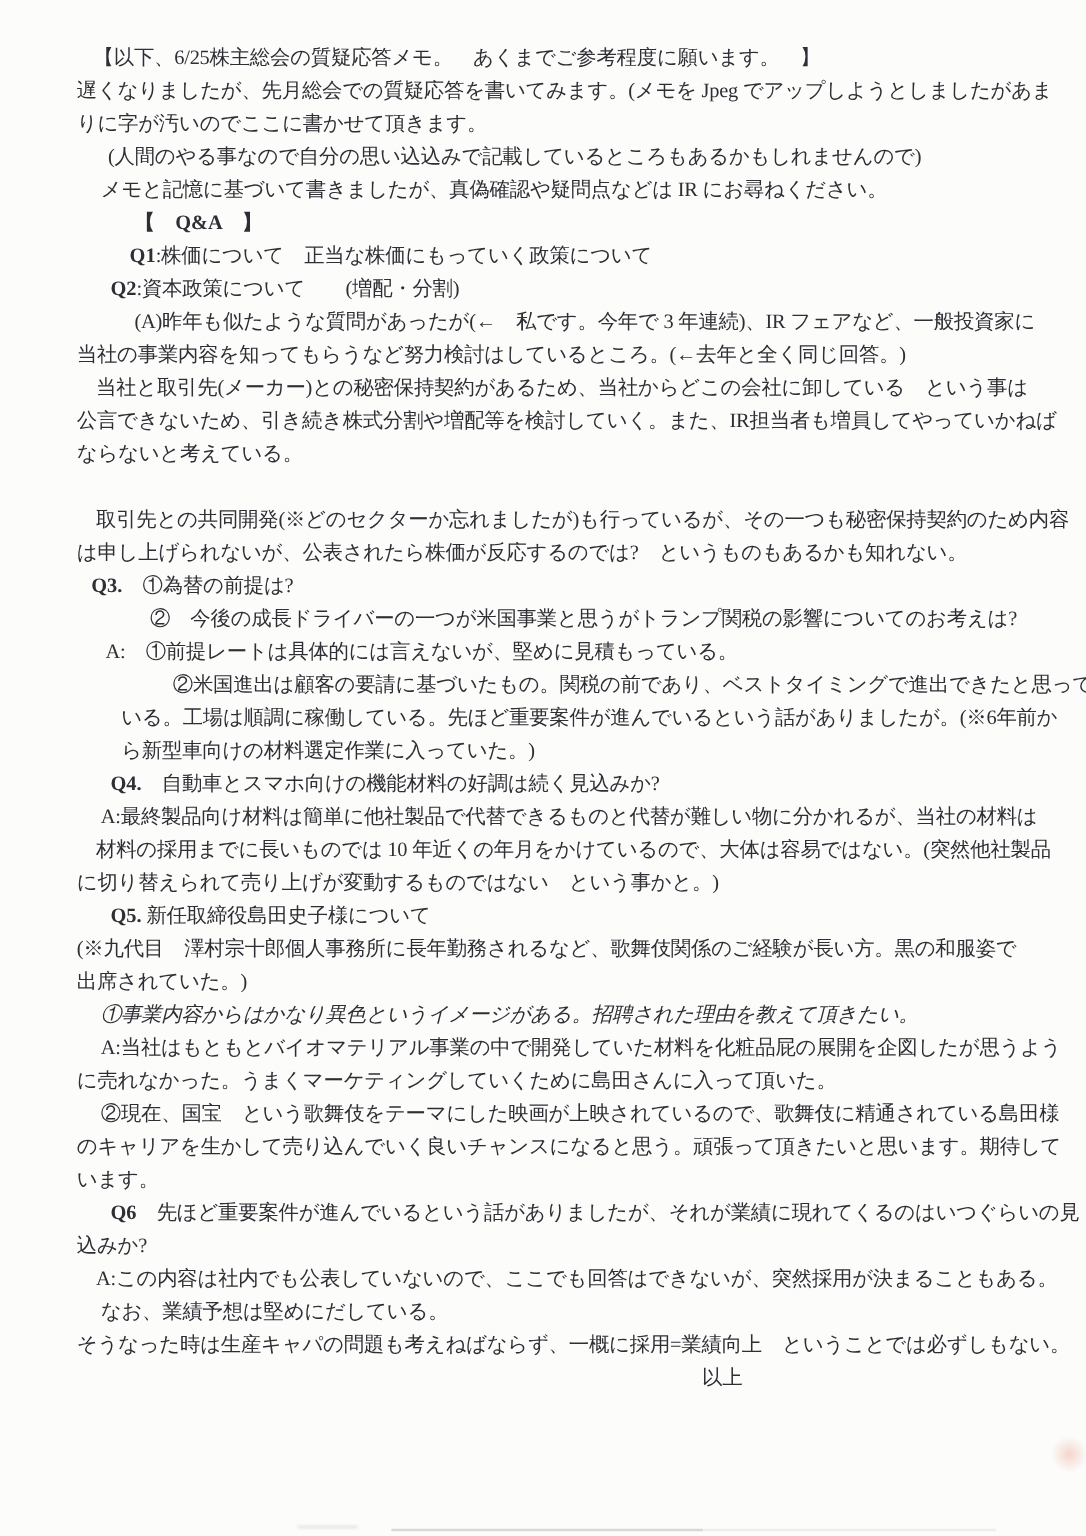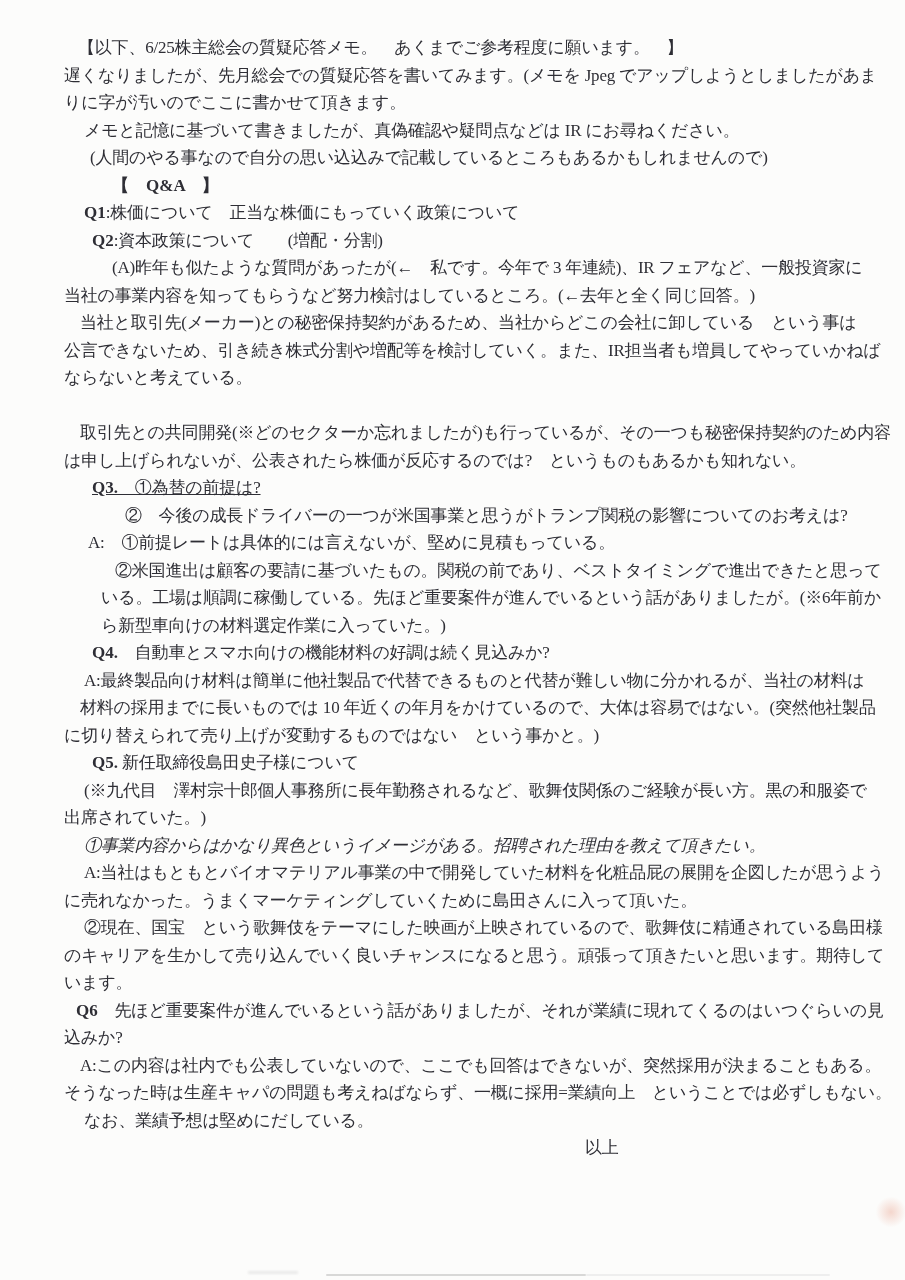--- a/index.html
+++ b/index.html
@@ -44,56 +44,56 @@
   }
 </style>
 </head>
 <body>
 
 <div class="page">
   <div class="content">
       <div class="line" style="margin-left: 14px;">【以下、6/25株主総会の質疑応答メモ。　あくまでご参考程度に願います。　】</div>
       <div class="line">遅くなりましたが、先月総会での質疑応答を書いてみます。(メモを Jpeg でアップしようとしましたがあま</div>
       <div class="line">りに字が汚いのでここに書かせて頂きます。</div>
+      <div class="line" style="margin-left: 26px;">(人間のやる事なので自分の思い込込みで記載しているところもあるかもしれませんので)</div>
       <div class="line" style="margin-left: 20px;">メモと記憶に基づいて書きましたが、真偽確認や疑問点などは IR にお尋ねください。</div>
-      <div class="line" style="margin-left: 26px;">(人間のやる事なので自分の思い込込みで記載しているところもあるかもしれませんので)</div>
       <div class="line" style="margin-left: 48px;"><span class="q">【　Q&amp;A　】</span>&nbsp;</div>
-      <div class="line" style="margin-left: 20px;"><span class="q">Q1</span>:株価について　正当な株価にもっていく政策について</div>
+      <div class="line" style="margin-left: 44px;"><span class="q">Q1</span>:株価について　正当な株価にもっていく政策について</div>
       <div class="line" style="margin-left: 28px;"><span class="q">Q2</span>:資本政策について　　(増配・分割)</div>
       <div class="line" style="margin-left: 48px;">(A)昨年も似たような質問があったが(←　私です。今年で 3 年連続)、IR フェアなど、一般投資家に</div>
       <div class="line">当社の事業内容を知ってもらうなど努力検討はしているところ。(←去年と全く同じ回答。)</div>
       <div class="line" style="margin-left: 16px;">当社と取引先(メーカー)との秘密保持契約があるため、当社からどこの会社に卸している　という事は</div>
       <div class="line">公言できないため、引き続き株式分割や増配等を検討していく。また、IR担当者も増員してやっていかねば</div>
       <div class="line">ならないと考えている。</div>
       <div class="line">&nbsp;</div>
       <div class="line" style="margin-left: 16px;">取引先との共同開発(※どのセクターか忘れましたが)も行っているが、その一つも秘密保持契約のため内容</div>
       <div class="line">は申し上げられないが、公表されたら株価が反応するのでは?　というものもあるかも知れない。</div>
-      <div class="line" style="margin-left: 28px; text-decoration: underline;"><span class="q">Q3.</span>　①為替の前提は?</div>
+      <div class="line" style="margin-left: 12px;"><span class="q">Q3.</span>　①為替の前提は?</div>
       <div class="line" style="margin-left: 61px;">②　今後の成長ドライバーの一つが米国事業と思うがトランプ関税の影響についてのお考えは?</div>
       <div class="line" style="margin-left: 24px; font-family: Liberation Serif, serif;">A:　①前提レートは具体的には言えないが、堅めに見積もっている。</div>
-      <div class="line" style="margin-left: 51px;">②米国進出は顧客の要請に基づいたもの。関税の前であり、ベストタイミングで進出できたと思って</div>
+      <div class="line" style="margin-left: 80px;">②米国進出は顧客の要請に基づいたもの。関税の前であり、ベストタイミングで進出できたと思って</div>
       <div class="line" style="margin-left: 37px;">いる。工場は順調に稼働している。先ほど重要案件が進んでいるという話がありましたが。(※6年前か</div>
       <div class="line" style="margin-left: 37px;">ら新型車向けの材料選定作業に入っていた。)</div>
       <div class="line" style="margin-left: 28px;"><span class="q">Q4.</span>　自動車とスマホ向けの機能材料の好調は続く見込みか?</div>
       <div class="line" style="margin-left: 20px;">A:最終製品向け材料は簡単に他社製品で代替できるものと代替が難しい物に分かれるが、当社の材料は</div>
       <div class="line" style="margin-left: 16px;">材料の採用までに長いものでは 10 年近くの年月をかけているので、大体は容易ではない。(突然他社製品</div>
       <div class="line">に切り替えられて売り上げが変動するものではない　という事かと。)</div>
       <div class="line" style="margin-left: 28px;"><span class="q">Q5.</span> 新任取締役島田史子様について</div>
-      <div class="line" style="margin-left: 20px;">(※九代目　澤村宗十郎個人事務所に長年勤務されるなど、歌舞伎関係のご経験が長い方。黒の和服姿で</div>
+      <div class="line" style="">(※九代目　澤村宗十郎個人事務所に長年勤務されるなど、歌舞伎関係のご経験が長い方。黒の和服姿で</div>
       <div class="line">出席されていた。)</div>
       <div class="line" style="margin-left: 20px; font-style: italic;">①事業内容からはかなり異色というイメージがある。招聘された理由を教えて頂きたい。</div>
       <div class="line" style="margin-left: 20px;">A:当社はもともとバイオマテリアル事業の中で開発していた材料を化粧品屁の展開を企図したが思うよう</div>
       <div class="line">に売れなかった。うまくマーケティングしていくために島田さんに入って頂いた。</div>
       <div class="line" style="margin-left: 20px; text-align: right;">②現在、国宝　という歌舞伎をテーマにした映画が上映されているので、歌舞伎に精通されている島田様</div>
       <div class="line">のキャリアを生かして売り込んでいく良いチャンスになると思う。頑張って頂きたいと思います。期待して</div>
       <div class="line">います。</div>
-      <div class="line" style="margin-left: 12px;"><span class="q">Q6</span>　先ほど重要案件が進んでいるという話がありましたが、それが業績に現れてくるのはいつぐらいの見</div>
+      <div class="line" style="margin-left: 28px;"><span class="q">Q6</span>　先ほど重要案件が進んでいるという話がありましたが、それが業績に現れてくるのはいつぐらいの見</div>
       <div class="line">込みか?</div>
       <div class="line" style="margin-left: 16px;">A:この内容は社内でも公表していないので、ここでも回答はできないが、突然採用が決まることもある。</div>
+      <div class="line" style="margin-left: 20px;">なお、業績予想は堅めにだしている。</div>
       <div class="line">そうなった時は生産キャパの問題も考えねばならず、一概に採用=業績向上　ということでは必ずしもない。</div>
-      <div class="line" style="margin-left: 20px;">なお、業績予想は堅めにだしている。</div>
       <div class="line" style="margin-left: 521px;">以上</div>
     </div>
   <div class="artifact-smudge"></div>
   <div class="artifact-line-dark"></div>
   <div class="artifact-line-light"></div>
   <div class="artifact-dot"></div>
 </div>
 
 </body></html>

